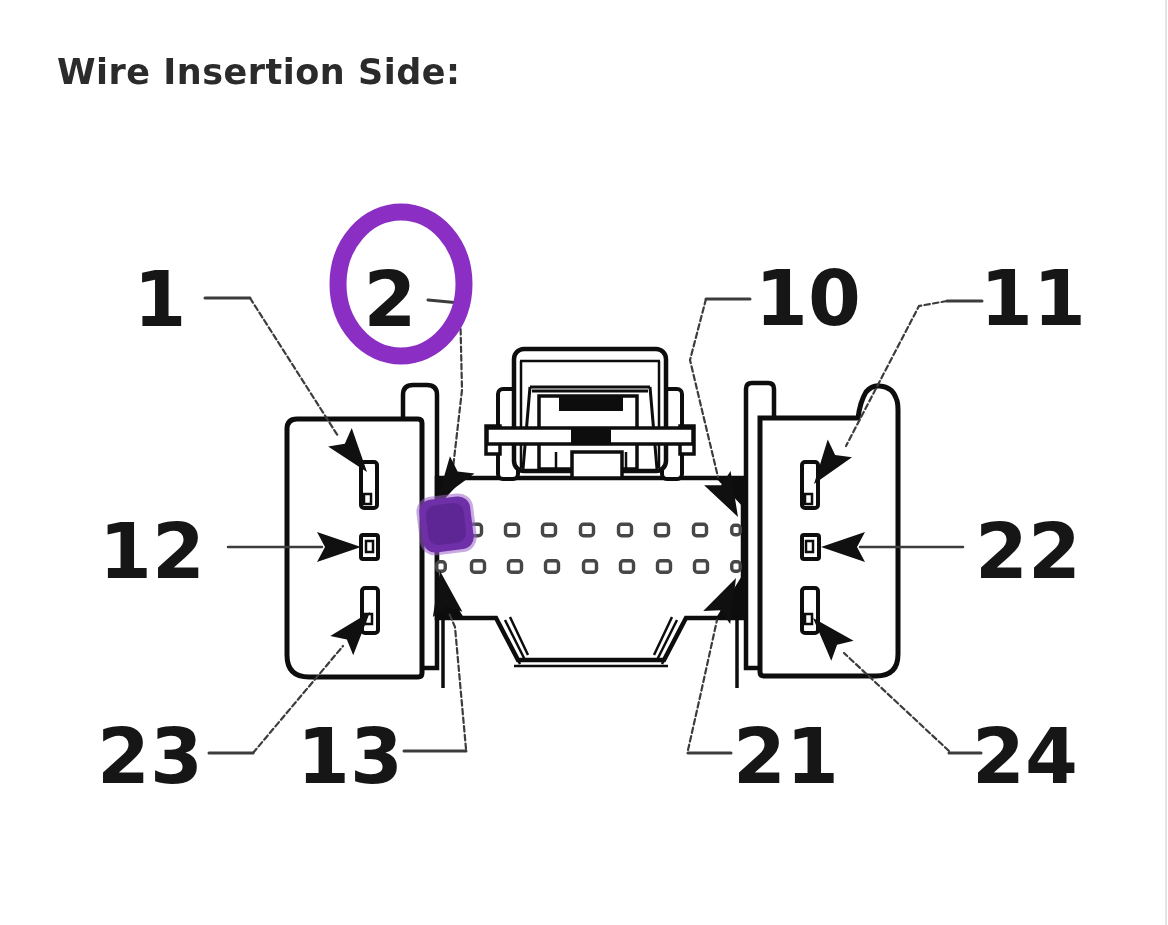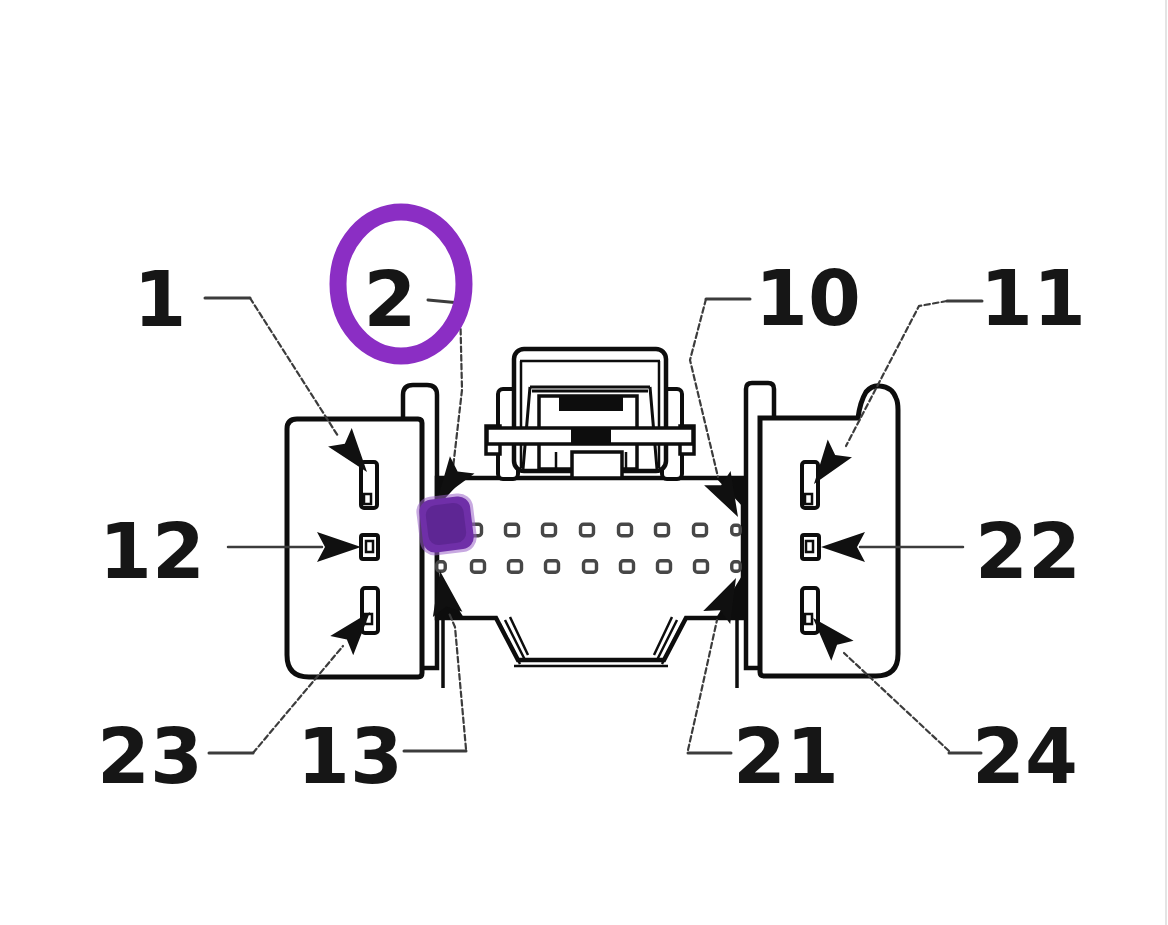--- a/index.html
+++ b/index.html
@@ -15,20 +15,21 @@
   .leader{stroke:#3c3c3c;fill:none;stroke-linecap:round;}
   .leader-dash{stroke:#3c3c3c;fill:none;stroke-linecap:round;stroke-dasharray:5.5 3.2;}
   .arrowhead{fill:#101010;stroke:none;}
   .blacktri{fill:#0d0d0d;stroke:none;}
 </style>
 </head>
 <body>
 
 <div class="page">
   <div class="edge-line"></div>
+  <div class="title">Wire Insertion Side:</div>
 
   <svg width="1168" height="925" viewBox="0 0 1168 925" xmlns="http://www.w3.org/2000/svg">
 
     <g>
       <path class="outline" stroke-width="4.5" d="M746,668 L746,389 Q746,383 752,383 L768,383 Q774,383 774,389 L774,668 Z"></path>
       <path class="outline" stroke-width="4.5" d="M403,668 L403,395 Q403,385 413,385 L427,385 Q437,385 437,395 L437,668 Z"></path>
     </g>
 
     <g>
       <path class="outline" stroke-width="5" d="M297,419 L418,419 Q422,419 422,423 L422,673 Q422,677 418,677 L309,677 Q287,677 287,655 L287,429 Q287,419 297,419 Z"></path>

